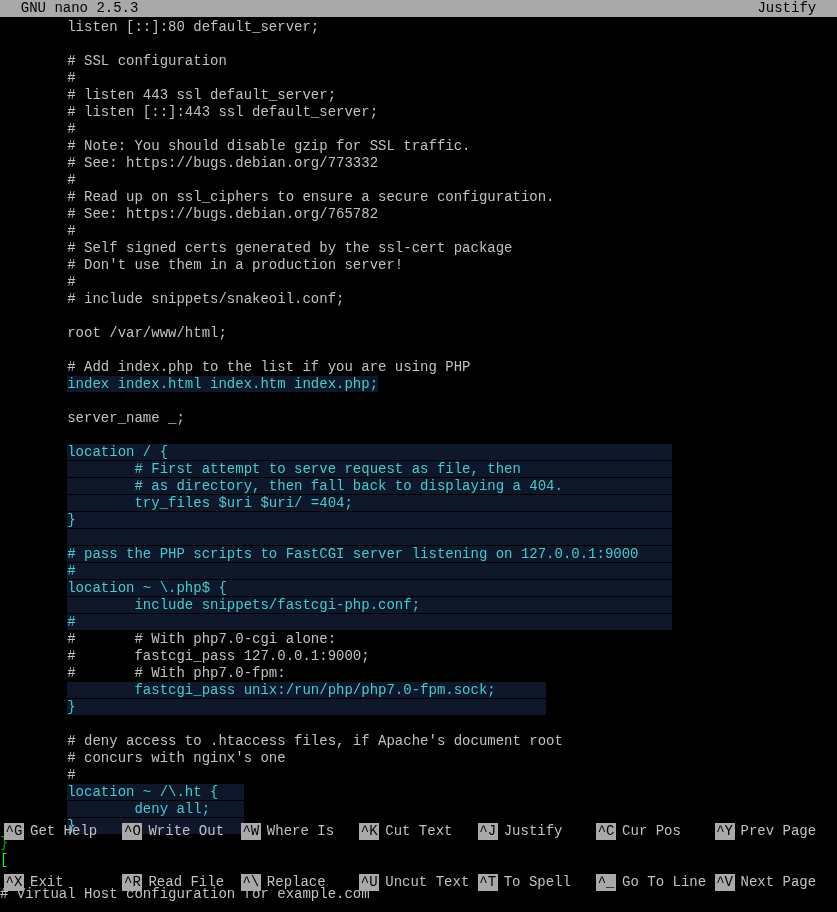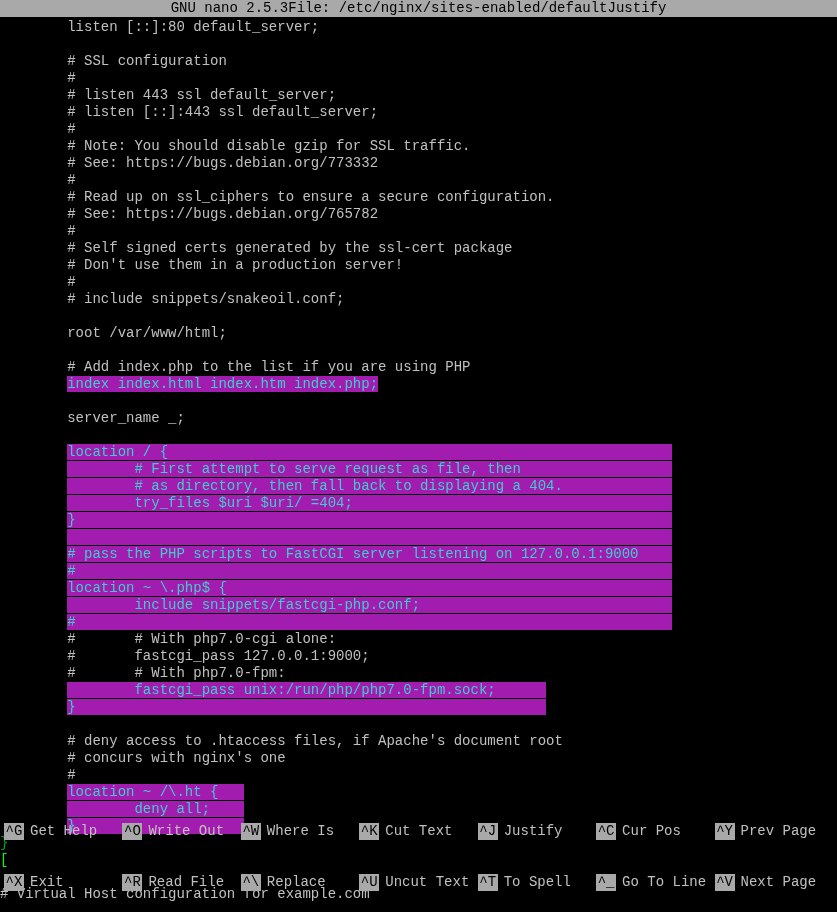--- a/index.html
+++ b/index.html
@@ -11,37 +11,37 @@
     font-size: 14px;
     line-height: 17px;
     width: 837px;
     height: 912px;
     overflow: hidden;
   }
   .titlebar {
     background: #a9a9a9;
     color: #000000;
     display: flex;
-    justify-content: center;
+    justify-content: space-between;
     padding: 0 4px;
     white-space: pre;
     height: 17px;
   }
   .titlebar .left, .titlebar .center, .titlebar .right {
     white-space: pre;
   }
   .editor {
     padding: 2px 0 0 0;
     white-space: pre;
   }
   .line {
     height: 17px;
   }
   .hl {
-    background: #a21caf;
+    background: #0f172a;
     color: #e0ffff;
     font-family: Liberation Mono, monospace;
   }
   .cyan { color: #43cccc; }
   .green { color: #00aa00; }
   .greenbg {
     color: #00ff00;
   }
   .footer {
     position: absolute;
@@ -68,21 +68,20 @@
     display: inline-block;
     min-width: 18px;
     text-align: center;
   }
 </style>
 </head>
 <body>
 
 <div class="titlebar">
   <span class="left">  GNU nano 2.5.3</span>
-  <span class="center">File: /etc/nginx/sites-enabled/default</span>
   <span class="right">Justify  </span>
 </div>
 
 <div class="editor" id="editor"><div class="line"><span>        </span><span class="">listen [::]:80 default_server;</span></div><div class="line"><span></span><span class=""></span></div><div class="line"><span>        </span><span class=""># SSL configuration</span></div><div class="line"><span>        </span><span class="">#</span></div><div class="line"><span>        </span><span class=""># listen 443 ssl default_server;</span></div><div class="line"><span>        </span><span class=""># listen [::]:443 ssl default_server;</span></div><div class="line"><span>        </span><span class="">#</span></div><div class="line"><span>        </span><span class=""># Note: You should disable gzip for SSL traffic.</span></div><div class="line"><span>        </span><span class=""># See: https://bugs.debian.org/773332</span></div><div class="line"><span>        </span><span class="">#</span></div><div class="line"><span>        </span><span class=""># Read up on ssl_ciphers to ensure a secure configuration.</span></div><div class="line"><span>        </span><span class=""># See: https://bugs.debian.org/765782</span></div><div class="line"><span>        </span><span class="">#</span></div><div class="line"><span>        </span><span class=""># Self signed certs generated by the ssl-cert package</span></div><div class="line"><span>        </span><span class=""># Don't use them in a production server!</span></div><div class="line"><span>        </span><span class="">#</span></div><div class="line"><span>        </span><span class=""># include snippets/snakeoil.conf;</span></div><div class="line"><span></span><span class=""></span></div><div class="line"><span>        </span><span class="">root /var/www/html;</span></div><div class="line"><span></span><span class=""></span></div><div class="line"><span>        </span><span class=""># Add index.php to the list if you are using PHP</span></div><div class="line"><span>        </span><span class="hl cyan">index index.html index.htm index.php;</span></div><div class="line"><span></span><span class=""></span></div><div class="line"><span>        </span><span class="">server_name _;</span></div><div class="line"><span></span><span class=""></span></div><div class="line"><span>        </span><span class="hl cyan">location / {                                                            </span></div><div class="line"><span>        </span><span class="hl cyan">        # First attempt to serve request as file, then                  </span></div><div class="line"><span>        </span><span class="hl cyan">        # as directory, then fall back to displaying a 404.             </span></div><div class="line"><span>        </span><span class="hl cyan">        try_files $uri $uri/ =404;                                      </span></div><div class="line"><span>        </span><span class="hl cyan">}                                                                       </span></div><div class="line"><span>        </span><span class="hl cyan">                                                                        </span></div><div class="line"><span>        </span><span class="hl cyan"># pass the PHP scripts to FastCGI server listening on 127.0.0.1:9000    </span></div><div class="line"><span>        </span><span class="hl cyan">#                                                                       </span></div><div class="line"><span>        </span><span class="hl cyan">location ~ \.php$ {                                                     </span></div><div class="line"><span>        </span><span class="hl cyan">        include snippets/fastcgi-php.conf;                              </span></div><div class="line"><span>        </span><span class="hl cyan">#                                                                       </span></div><div class="line"><span>        </span><span class="">#       # With php7.0-cgi alone:</span></div><div class="line"><span>        </span><span class="">#       fastcgi_pass 127.0.0.1:9000;</span></div><div class="line"><span>        </span><span class="">#       # With php7.0-fpm:</span></div><div class="line"><span>        </span><span class="hl cyan">        fastcgi_pass unix:/run/php/php7.0-fpm.sock;      </span></div><div class="line"><span>        </span><span class="hl cyan">}                                                        </span></div><div class="line"><span></span><span class=""></span></div><div class="line"><span>        </span><span class=""># deny access to .htaccess files, if Apache's document root</span></div><div class="line"><span>        </span><span class=""># concurs with nginx's one</span></div><div class="line"><span>        </span><span class="">#</span></div><div class="line"><span>        </span><span class="hl cyan">location ~ /\.ht {   </span></div><div class="line"><span>        </span><span class="hl cyan">        deny all;    </span></div><div class="line"><span>        </span><span class="hl cyan">}                    </span></div><div class="line"><span></span><span class="green">}</span></div><div class="line"><span></span><span class="greenbg">[</span></div><div class="line"><span></span><span class=""></span></div><div class="line"><span></span><span class=""># Virtual Host configuration for example.com</span></div></div>
 
 <div class="footer">
   <div class="footrow" id="footrow1"><div class="footcell"><span class="key">^G</span><span>Get Help</span></div><div class="footcell"><span class="key">^O</span><span>Write Out</span></div><div class="footcell"><span class="key">^W</span><span>Where Is</span></div><div class="footcell"><span class="key">^K</span><span>Cut Text</span></div><div class="footcell"><span class="key">^J</span><span>Justify</span></div><div class="footcell"><span class="key">^C</span><span>Cur Pos</span></div><div class="footcell"><span class="key">^Y</span><span>Prev Page</span></div></div>
   <div class="footrow" id="footrow2"><div class="footcell"><span class="key">^X</span><span>Exit</span></div><div class="footcell"><span class="key">^R</span><span>Read File</span></div><div class="footcell"><span class="key">^\</span><span>Replace</span></div><div class="footcell"><span class="key">^U</span><span>Uncut Text</span></div><div class="footcell"><span class="key">^T</span><span>To Spell</span></div><div class="footcell"><span class="key">^_</span><span>Go To Line</span></div><div class="footcell"><span class="key">^V</span><span>Next Page</span></div></div>
 </div>
 

